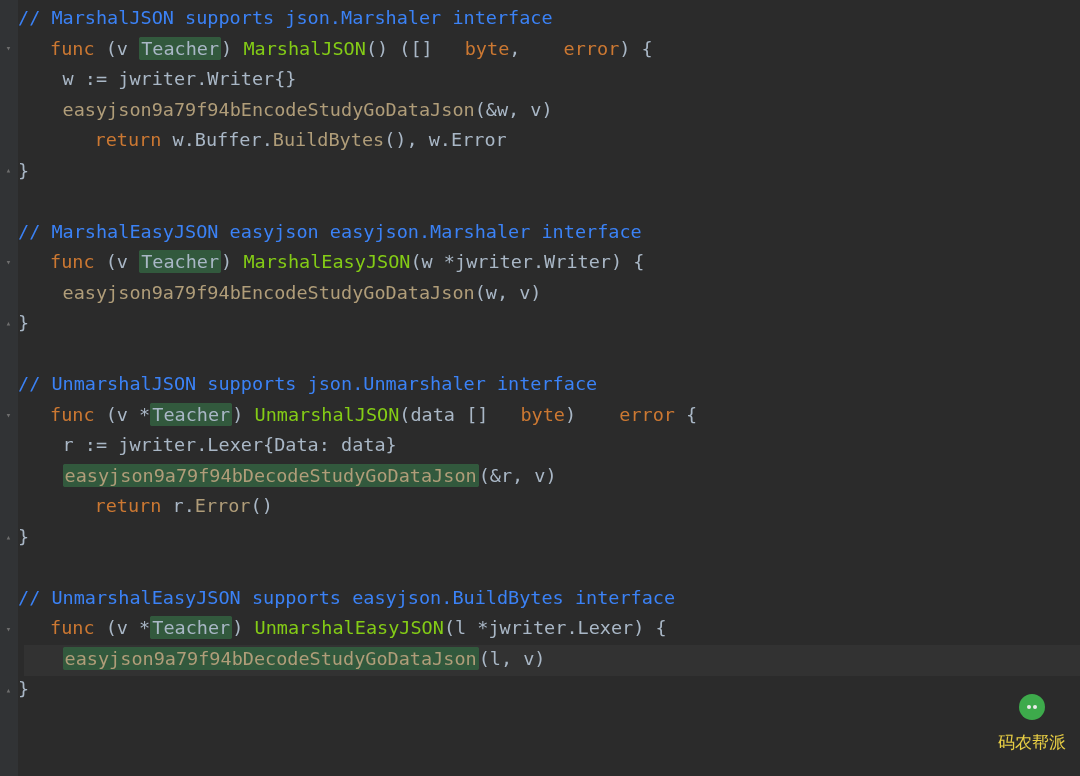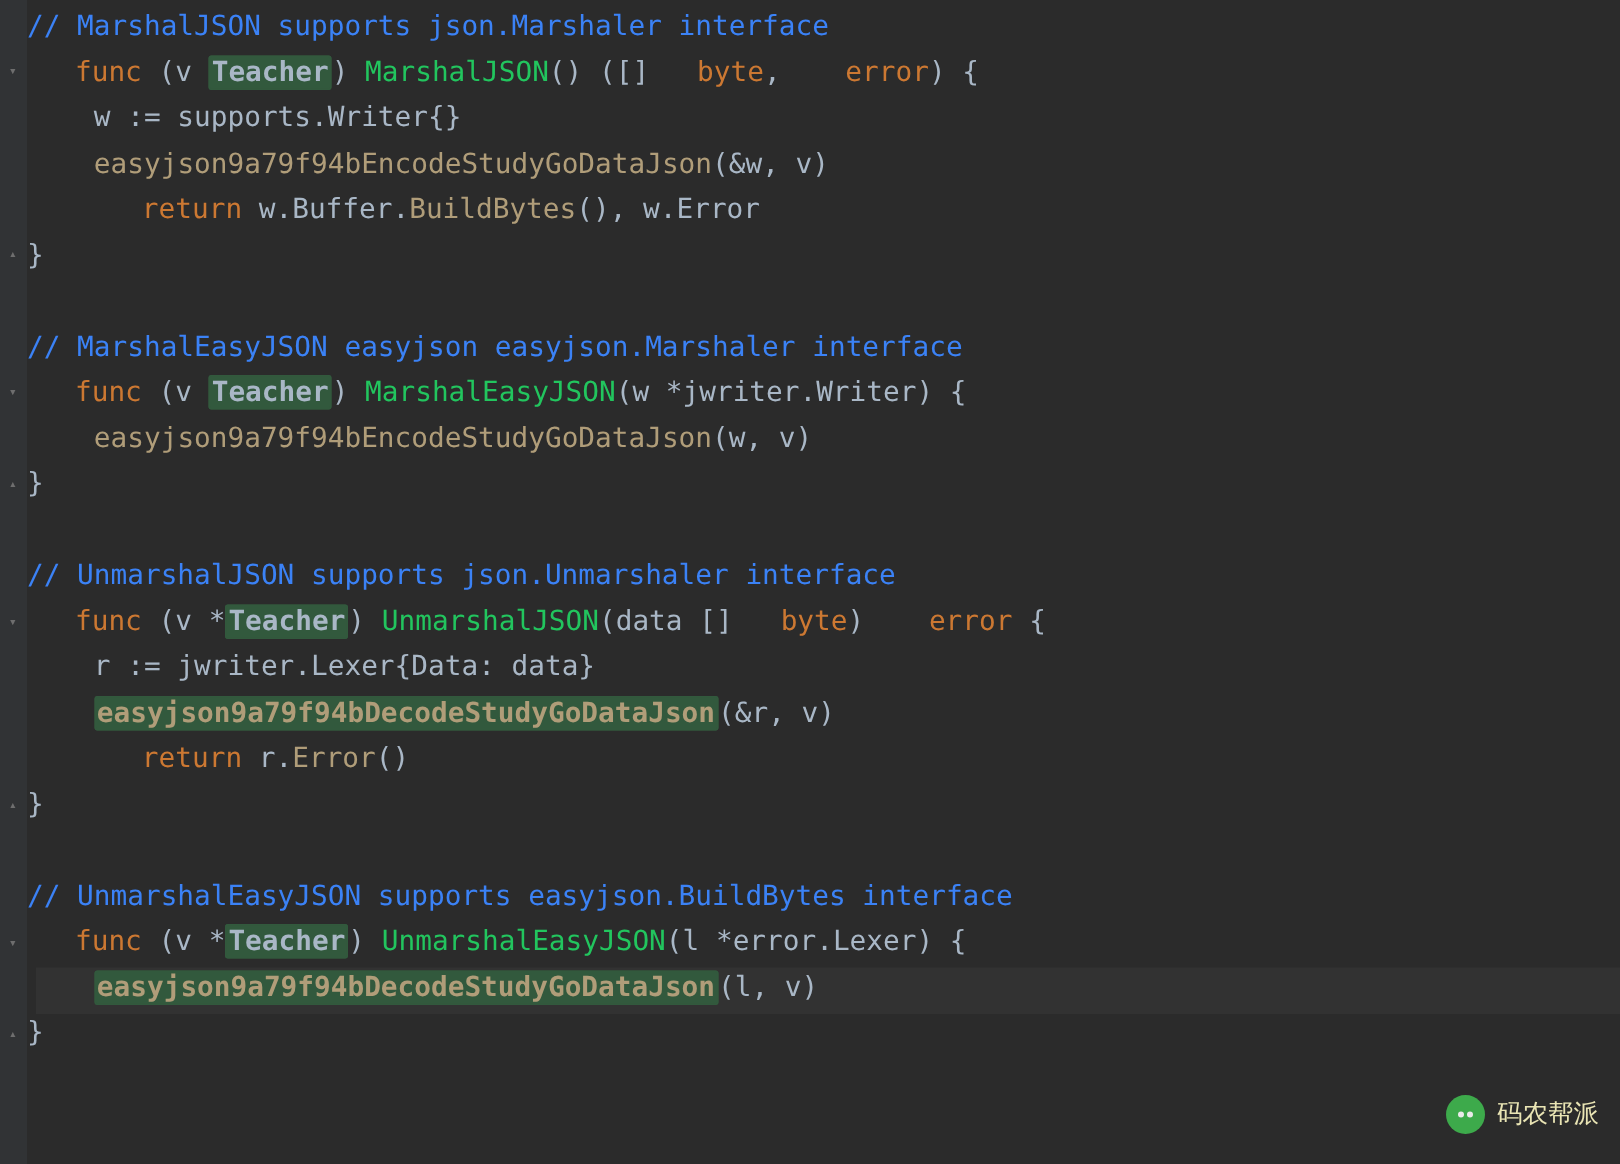--- a/index.html
+++ b/index.html
@@ -23,28 +23,27 @@
   }
   .code {
     position: absolute;
     left: 18px;
     top: 3px;
     white-space: pre;
     color: #A9B7C6;
   }
   .c-comment { color: #3b82f6; }
   .c-keyword { color: #CC7832; margin-left: 32px; }
-  .c-funcname { color: #22c55e; }
+  .c-funcname { color: #84cc16; }
   .c-call { color: #B09D79; }
   .hl-usage {
     background: #32593D;
     border: 1px solid #32593D;
     border-radius: 2px;
     padding: 0 1px;
-    font-weight: bold;
   }
   .hl-line {
     position: absolute;
     left: 24px;
     right: 0;
     height: 31px;
     background: #323232;
     z-index: -1;
   }
   .fold-marker {
@@ -62,24 +61,25 @@
   .fold-open::before { content: "▾"; color:#6E6E6E; }
   .fold-close::before { content: "▴"; color:#6E6E6E; }
   .fold-open, .fold-close { font-size: 9px; }
   .wm {
     position: absolute;
     right: 14px;
     bottom: 18px;
     display: flex;
     align-items: center;
     gap: 8px;
-    color: #fef9c3;
+    color: #fde047;
     font-family: -apple-system, sans-serif;
     font-size: 17px;
     opacity: 0.9;
+    flex-direction: column;
   }
   .wm-icon {
     width: 26px;
     height: 26px;
     border-radius: 50%;
     background: #3FB84F;
     display: flex;
     align-items: center;
     justify-content: center;
   }
@@ -102,39 +102,39 @@
   <div class="fold-marker fold-open" style="top:400px"></div>
   <div class="fold-marker fold-close" style="top:522px"></div>
   <div class="fold-marker fold-open" style="top:614px"></div>
   <div class="fold-marker fold-close" style="top:675px"></div>
 </div>
 
 <div class="hl-line" style="top:645px"></div>
 
 <div class="code"><span class="c-comment">// MarshalJSON supports json.Marshaler interface</span>
 <span class="c-keyword">func</span> <span>(v </span><span class="hl-usage">Teacher</span><span>) </span><span class="c-funcname">MarshalJSON</span><span>() ([]</span><span class="c-keyword">byte</span><span>, </span><span class="c-keyword">error</span><span>) {</span>
-<span>    w := supports.</span><span>Writer</span><span>{}</span>
+<span>    w := jwriter.</span><span>Writer</span><span>{}</span>
 <span>    </span><span class="c-call">easyjson9a79f94bEncodeStudyGoDataJson</span><span>(&amp;w, v)</span>
 <span>    </span><span class="c-keyword">return </span><span>w.Buffer.</span><span class="c-call">BuildBytes</span><span>(), w.Error</span>
 <span>}</span>
 
 <span class="c-comment">// MarshalEasyJSON easyjson easyjson.Marshaler interface</span>
 <span class="c-keyword">func</span> <span>(v </span><span class="hl-usage">Teacher</span><span>) </span><span class="c-funcname">MarshalEasyJSON</span><span>(w *jwriter.</span><span>Writer</span><span>) {</span>
 <span>    </span><span class="c-call">easyjson9a79f94bEncodeStudyGoDataJson</span><span>(w, v)</span>
 <span>}</span>
 
 <span class="c-comment">// UnmarshalJSON supports json.Unmarshaler interface</span>
 <span class="c-keyword">func</span> <span>(v *</span><span class="hl-usage">Teacher</span><span>) </span><span class="c-funcname">UnmarshalJSON</span><span>(data []</span><span class="c-keyword">byte</span><span>) </span><span class="c-keyword">error</span><span> {</span>
 <span>    r := jwriter.</span><span>Lexer</span><span>{Data: data}</span>
 <span>    </span><span class="hl-usage c-call">easyjson9a79f94bDecodeStudyGoDataJson</span><span>(&amp;r, v)</span>
 <span>    </span><span class="c-keyword">return </span><span>r.</span><span class="c-call">Error</span><span>()</span>
 <span>}</span>
 
 <span class="c-comment">// UnmarshalEasyJSON supports easyjson.BuildBytes interface</span>
-<span class="c-keyword">func</span> <span>(v *</span><span class="hl-usage">Teacher</span><span>) </span><span class="c-funcname">UnmarshalEasyJSON</span><span>(l *error.</span><span>Lexer</span><span>) {</span>
+<span class="c-keyword">func</span> <span>(v *</span><span class="hl-usage">Teacher</span><span>) </span><span class="c-funcname">UnmarshalEasyJSON</span><span>(l *jwriter.</span><span>Lexer</span><span>) {</span>
 <span>    </span><span class="hl-usage c-call">easyjson9a79f94bDecodeStudyGoDataJson</span><span>(l, v)</span>
 <span>}</span></div>
 
 <div class="wm">
   <div class="wm-icon">
     <div class="wm-dots">
         <div class="wm-dot"></div>
         <div class="wm-dot"></div>
       </div>
   </div>

